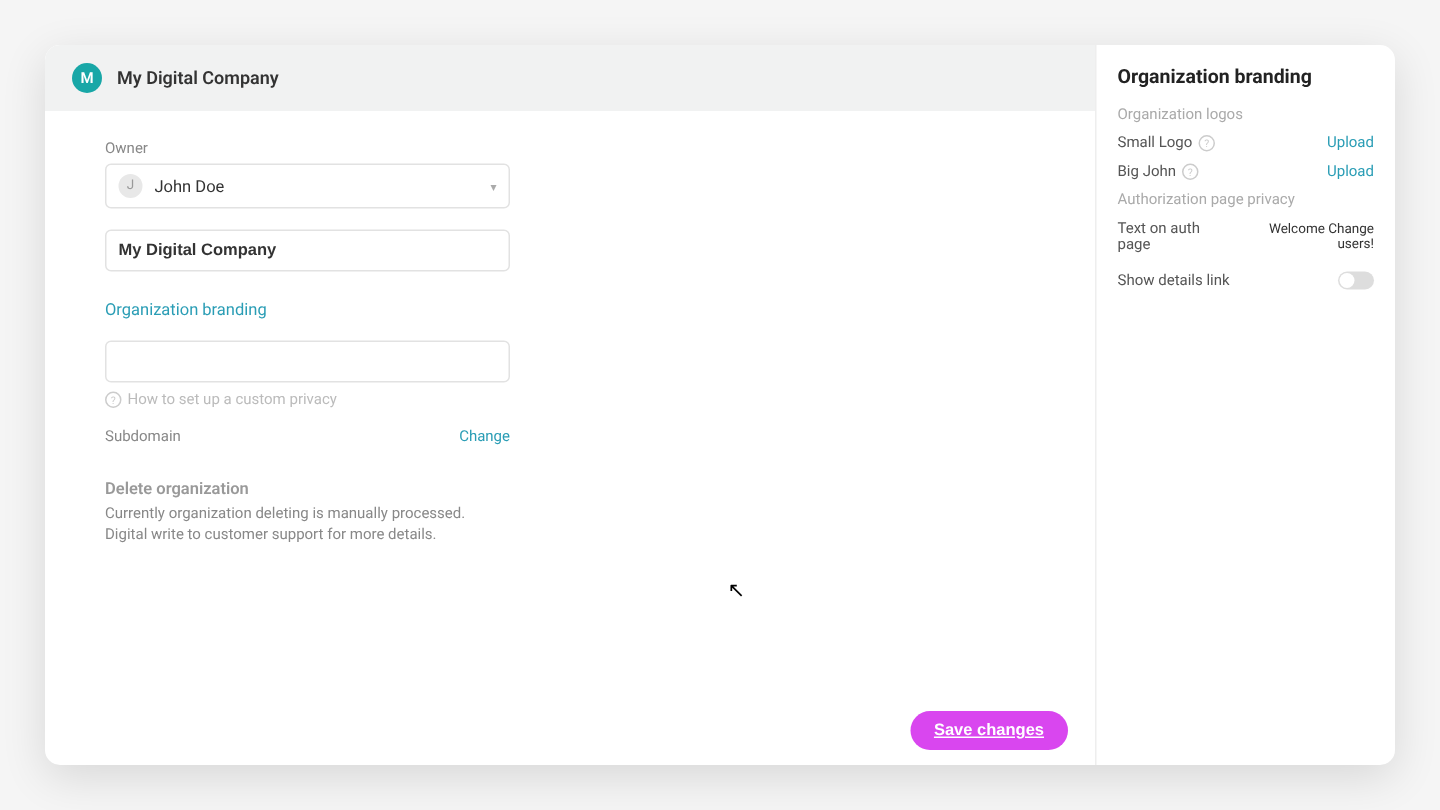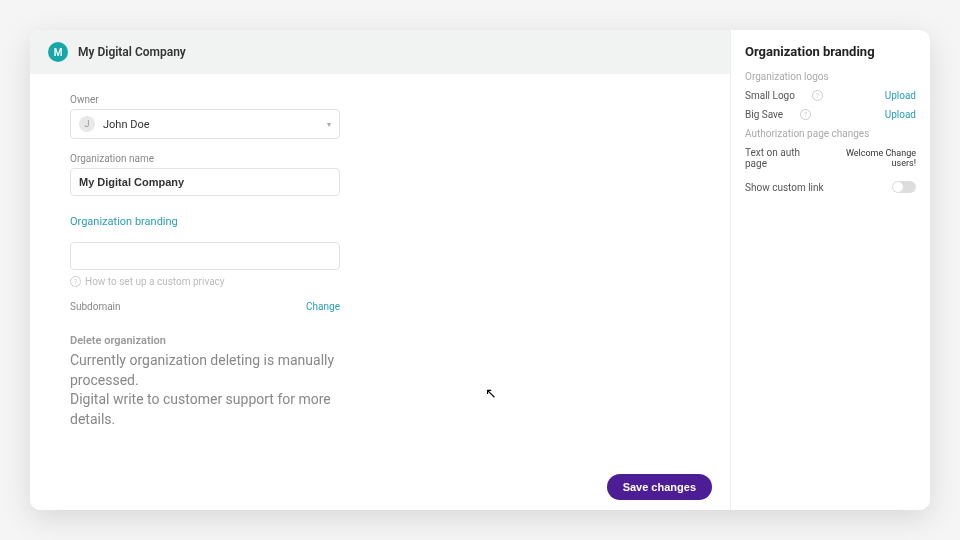--- a/index.html
+++ b/index.html
@@ -156,36 +156,37 @@
     color: #2a9db5;
     cursor: pointer;
   }
   .delete-heading {
     font-size: 11px;
     font-weight: 600;
     color: #999;
     margin-bottom: 4px;
   }
   .delete-text {
-    font-size: 14px;
+    font-size: 10px;
     color: #888;
     line-height: 1.4;
   }
   .save-btn {
     position: absolute;
     right: 18px;
     bottom: 10px;
-    background: #4c1d95;
+    background: #d946ef;
     color: #fff;
     border: none;
     border-radius: 14px;
     padding: 7px 16px;
     font-size: 11px;
     font-weight: 600;
     cursor: pointer;
+    text-decoration: underline;
   }
   .sidebar {
     width: 200px;
     border-left: 1px solid #eee;
     padding: 14px 14px;
     font-size: 11px;
     color: #555;
   }
   .sidebar-title {
     font-size: 13px;
@@ -200,21 +201,21 @@
   }
   .logo-row {
     display: flex;
     justify-content: space-between;
     align-items: center;
     margin-bottom: 8px;
   }
   .logo-label {
     display: flex;
     align-items: center;
-    gap: 17px;
+    gap: 4px;
     font-size: 10px;
     color: #555;
     justify-content: space-between;
   }
   .upload-link {
     font-size: 10px;
     color: #2a9db5;
     cursor: pointer;
   }
   .auth-row {
@@ -273,21 +274,20 @@
     <div class="form-area">
       <div class="form-inner">
 
         <span class="field-label">Owner</span>
         <div class="owner-select">
           <div class="owner-avatar">J</div>
           <span class="owner-name">John Doe</span>
           <span class="chevron">▾</span>
         </div>
 
-        <span class="field-label">Organization name</span>
         <input class="text-input" value="My Digital Company" style="">
 
         <span class="link">Organization branding</span>
 
         <input class="text-input empty" value="" style="">
 
         <div class="helper-row">
           <span class="help-icon">?</span>
           <span>How to set up a custom privacy</span>
         </div>
@@ -316,33 +316,33 @@
     <div class="logo-row">
       <span class="logo-label">
         <span>Small Logo</span>
         <span class="help-icon">?</span>
       </span>
       <span class="upload-link">Upload</span>
     </div>
 
     <div class="logo-row">
       <span class="logo-label">
-        <span>Big Save</span>
+        <span>Big John</span>
         <span class="help-icon">?</span>
       </span>
       <span class="upload-link">Upload</span>
     </div>
 
-    <div class="sidebar-section-label" style="margin-top:6px">Authorization page changes</div>
+    <div class="sidebar-section-label" style="margin-top:6px">Authorization page privacy</div>
 
     <div class="auth-row">
       <span class="auth-label">Text on auth page</span>
       <span class="auth-value">Welcome Change users!</span>
     </div>
 
     <div class="toggle-row">
-      <span class="auth-label">Show custom link</span>
+      <span class="auth-label">Show details link</span>
       <div class="toggle"></div>
     </div>
   </div>
 
   <div class="cursor">↖</div>
 </div>
 
 </body></html>

